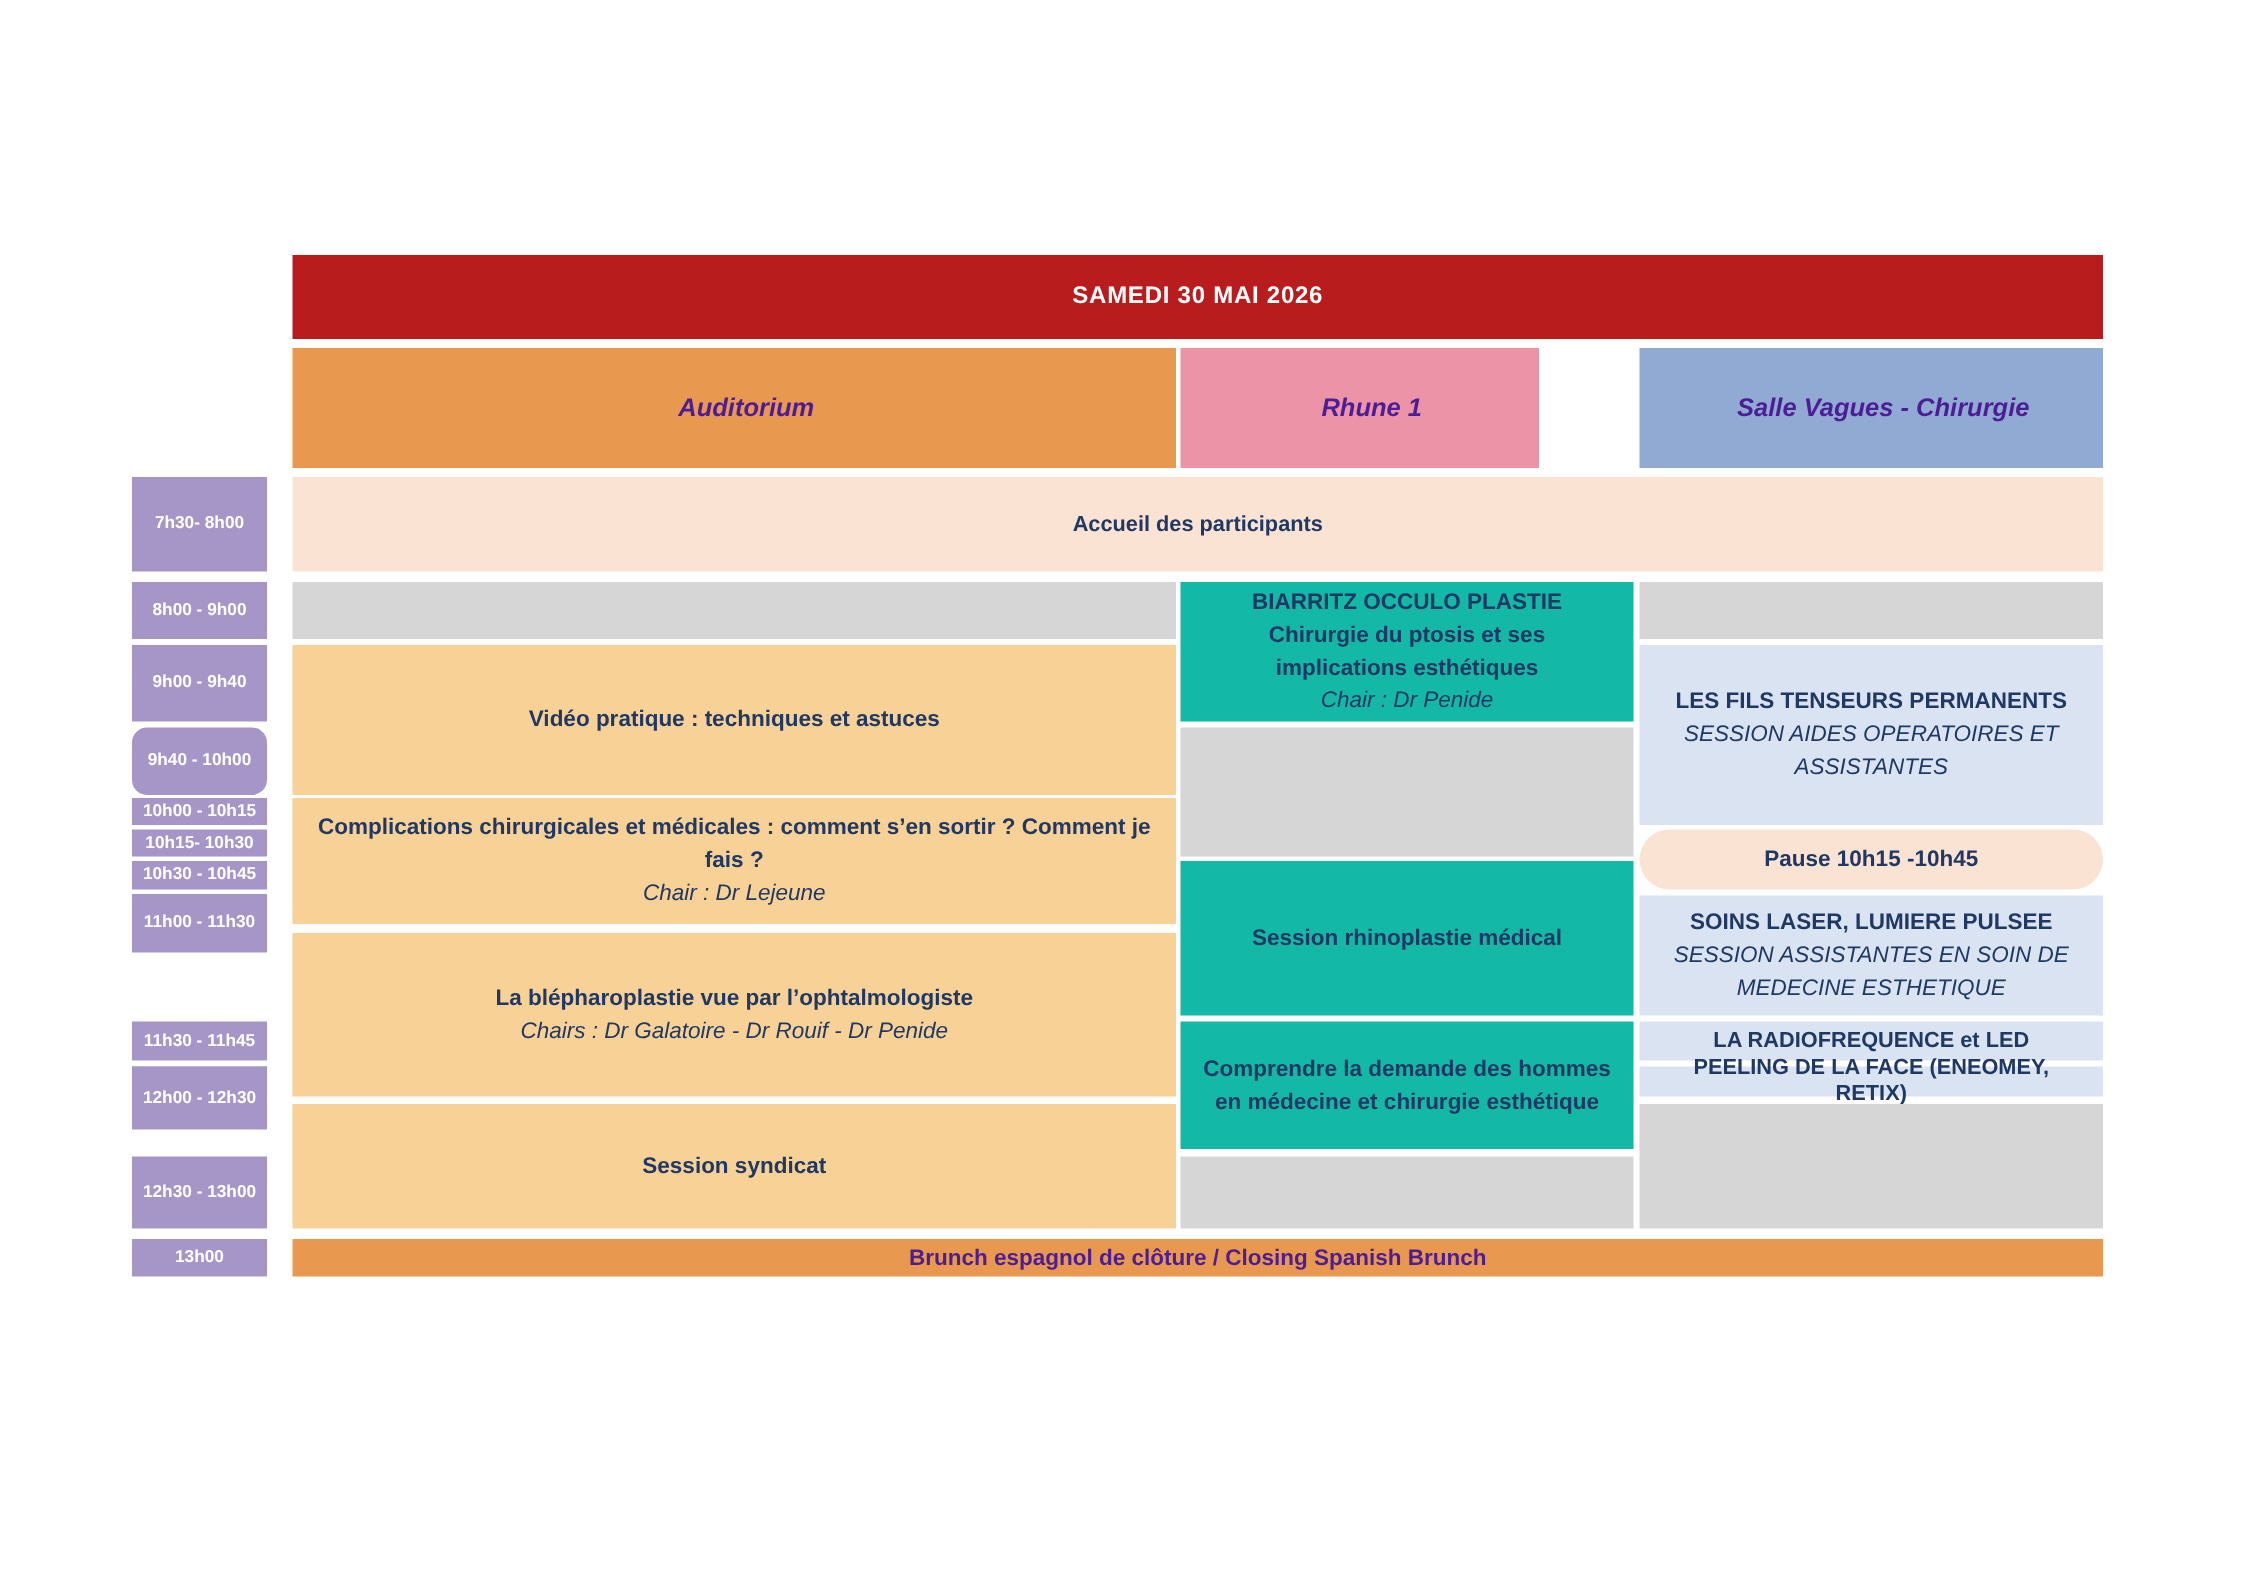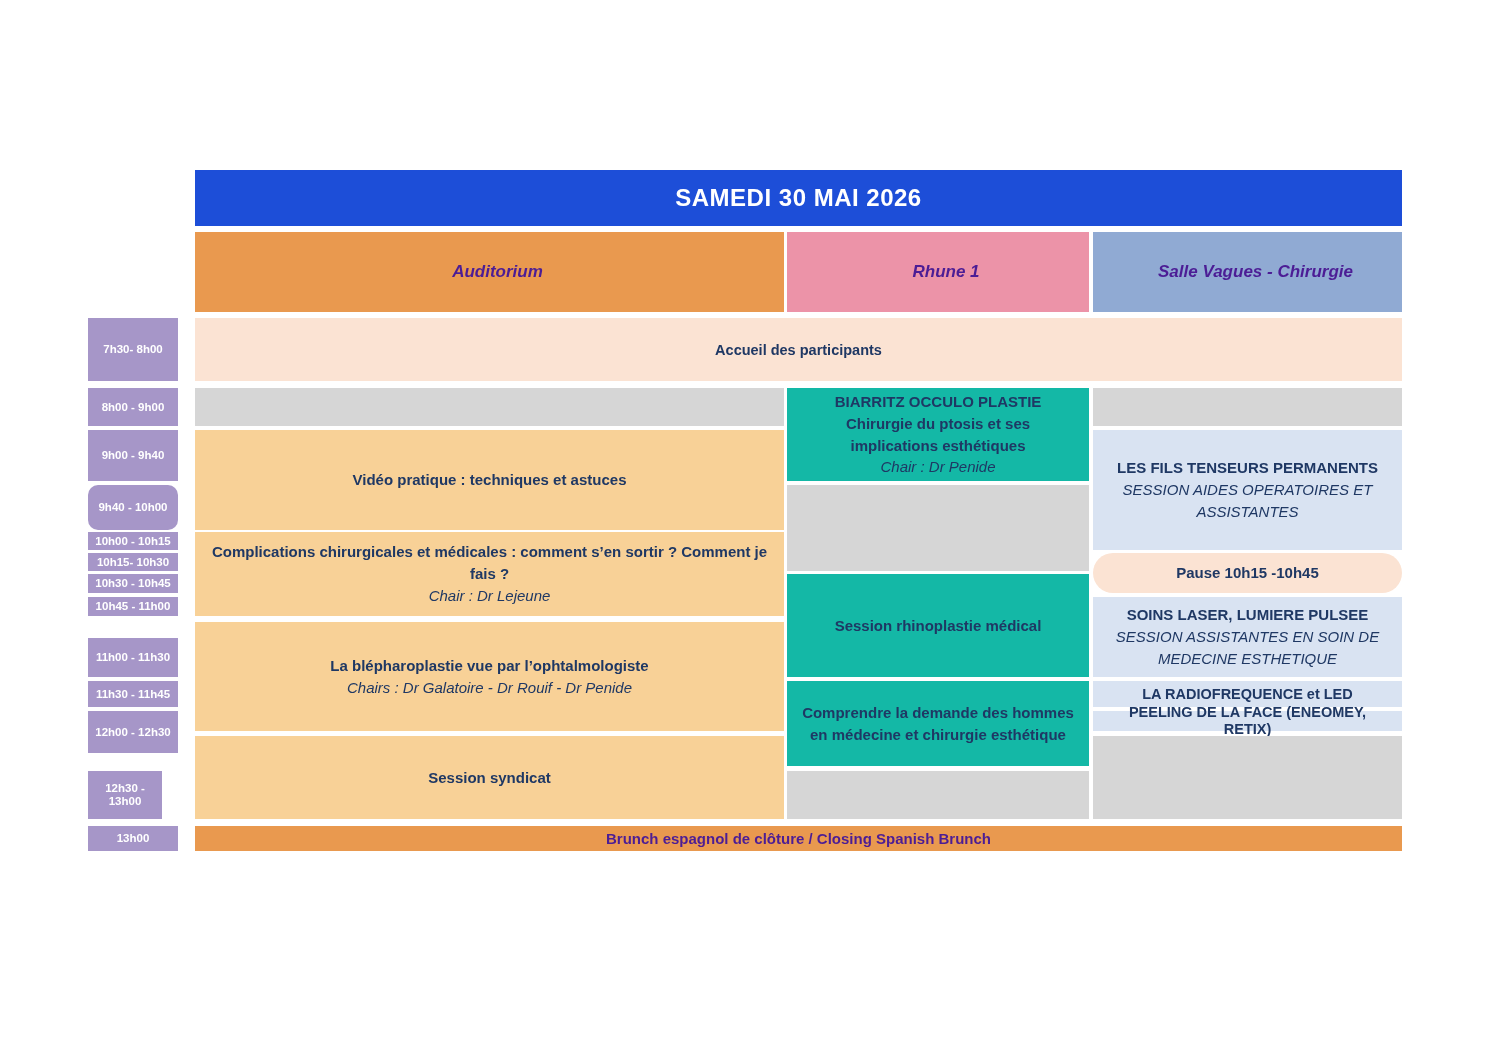--- a/index.html
+++ b/index.html
@@ -1,21 +1,21 @@
 <!DOCTYPE html>
 <html><head>
 <meta charset="utf-8">
 <style>
   html, body { margin:0; padding:0; background:#ffffff; }
   body { font-family:"Liberation Sans", sans-serif; }
   .canvas { position:relative; width:1497px; height:1058px; background:#ffffff; overflow:hidden; }
   .abs { position:absolute; box-sizing:border-box; }
   .flexc { display:flex; flex-direction:column; align-items:center; justify-content:center; text-align:center; }
 
-  .title-bar { background:#1d4ed8; color:#ffffff; font-size:24px; font-weight:bold; letter-spacing:0.5px; }
+  .title-bar { background:#b91c1c; color:#ffffff; font-size:16px; font-weight:bold; letter-spacing:0.5px; }
   .col-head  { color:#4c1d95; font-size:17px; font-weight:bold; font-style:italic;padding-left:16px; }
   .head-aud  { background:#e9994f; }
   .head-rhu  { background:#ec93a8; }
   .head-vag  { background:#90aad3; }
 
   .time { background:#a696c8; color:#ffffff; font-size:11.5px; font-weight:bold; line-height:1.1; }
 
   .evt  { color:#1f3864; font-size:15px; font-weight:bold; line-height:1.45; padding:0 14px; }
   .evt .sub { font-style:italic; font-weight:normal; }
   .peach   { background:#fbe3d3;border-radius:20px; }
@@ -28,36 +28,36 @@
   .small-evt { font-size:14.5px; line-height:1.15; }
 </style>
 </head>
 <body>
 
 <div class="canvas">
 
   <div class="abs flexc title-bar" style="left:195px; top:170px; width:1207px; height:56px;">SAMEDI 30 MAI 2026</div>
 
   <div class="abs flexc col-head head-aud" style="left:195px; top:232px; width:589px; height:80px;">Auditorium</div>
-  <div class="abs flexc col-head head-rhu" style="left:787px; top:232px; width:302px; height:80px;">Rhune 1</div>
+  <div class="abs flexc col-head head-rhu" style="left:787px; top:232px; width:239px; height:80px;">Rhune 1</div>
   <div class="abs flexc col-head head-vag" style="left:1093px; top:232px; width:309px; height:80px;">Salle Vagues - Chirurgie</div>
 
   <div class="abs flexc time" style="left:88px; top:318px; width:90px; height:63px;">7h30- 8h00</div>
   <div class="abs flexc time" style="left:88px; top:388px; width:90px; height:38px;">8h00 - 9h00</div>
   <div class="abs flexc time" style="left:88px; top:430px; width:90px; height:51px;">9h00 - 9h40</div>
   <div class="abs flexc time" style="left:88px; top:485px; width:90px; height:45px;border-radius:10px;">9h40 - 10h00</div>
   <div class="abs flexc time" style="left:88px; top:532px; width:90px; height:18px;">10h00 - 10h15</div>
   <div class="abs flexc time" style="left:88px; top:553px; width:90px; height:18px;">10h15- 10h30</div>
   <div class="abs flexc time" style="left:88px; top:574px; width:90px; height:19px;">10h30 - 10h45</div>
   <div class="abs flexc time" style="left:88px; top:597px; width:90px; height:19px;">10h45 - 11h00</div>
-  <div class="abs flexc time" style="left:88px; top:638px; width:90px; height:39px;">11h00 - 11h30</div>
+  <div class="abs flexc time" style="left:88px; top:596px; width:90px; height:39px;">11h00 - 11h30</div>
   <div class="abs flexc time" style="left:88px; top:681px; width:90px; height:26px;">11h30 - 11h45</div>
   <div class="abs flexc time" style="left:88px; top:711px; width:90px; height:20px;">11h45 - 12h00</div>
   <div class="abs flexc time" style="left:88px; top:693px; width:90px; height:42px;margin-top:18px;">12h00 - 12h30</div>
-  <div class="abs flexc time" style="left:88px; top:771px; width:74px; height:48px;">12h30 - 13h00</div>
+  <div class="abs flexc time" style="left:88px; top:771px; width:90px; height:48px;">12h30 - 13h00</div>
   <div class="abs flexc time" style="left:88px; top:826px; width:90px; height:25px;">13h00</div>
 
   <div class="abs flexc accueil" style="left:195px; top:318px; width:1207px; height:63px;">Accueil des participants</div>
   <div class="abs flexc brunch" style="left:195px; top:826px; width:1207px; height:25px;">Brunch espagnol de clôture / Closing Spanish Brunch</div>
 
   <div class="abs grey" style="left:195px; top:388px; width:589px; height:38px;"></div>
   <div class="abs flexc evt aud-evt" style="left:195px; top:430px; width:589px; height:100px;">
     <div>Vidéo pratique : techniques et astuces</div>
   </div>
   <div class="abs flexc evt aud-evt" style="left:195px; top:532px; width:589px; height:84px;">

